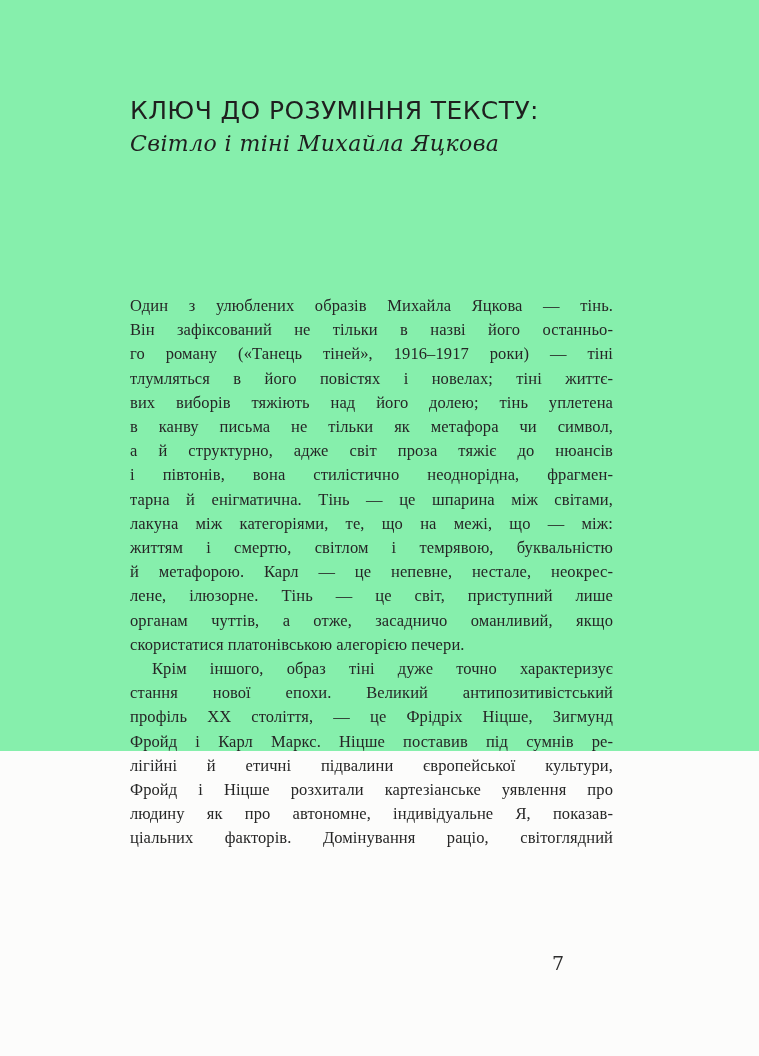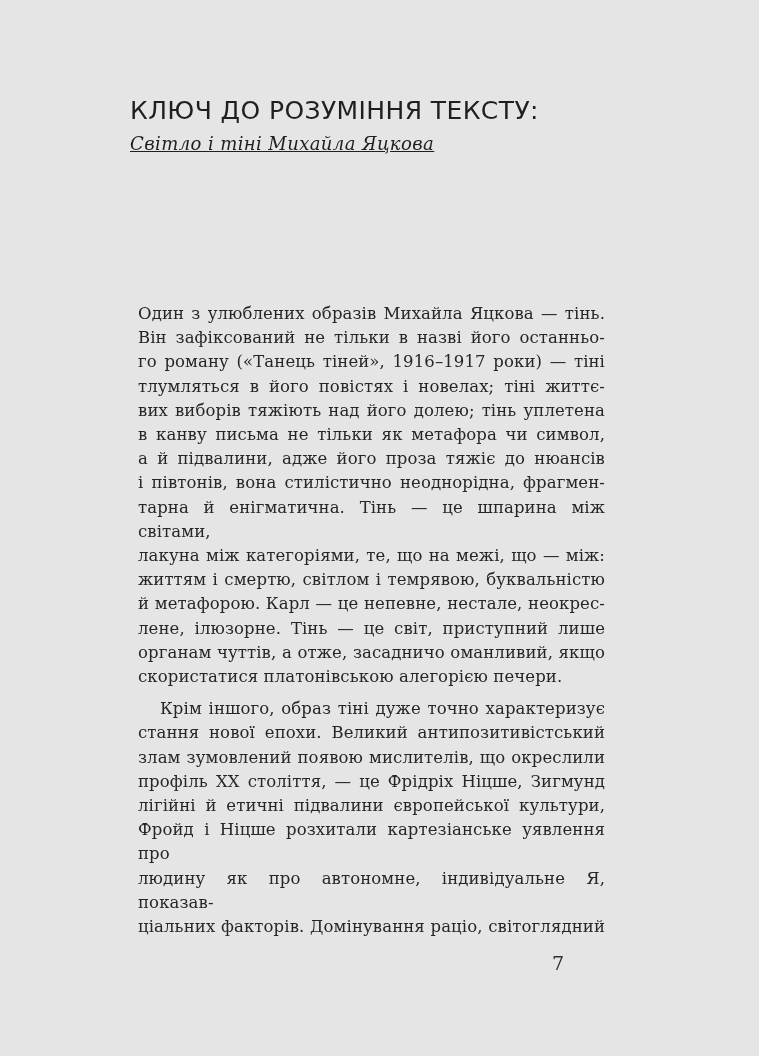--- a/index.html
+++ b/index.html
@@ -8,22 +8,22 @@
   }
   body {
     width: 759px;
     height: 1056px;
     background: #fcfcfb;
     overflow: hidden;
   }
   .page {
     position: relative;
     width: 759px;
-    height: 1056px;
-    background: #e5e5e5;
+    height: 751px;
+    background: #86efac;
     font-family: "DejaVu Serif", serif;
     color: #262626;
   }
   .heading {
     position: absolute;
     left: 130px;
     top: 95px;
     width: 500px;
   }
   .chapter-title {
@@ -31,36 +31,36 @@
     font-weight: 400;
     font-size: 25px;
     line-height: 32px;
     letter-spacing: 0.4px;
     color: #1f1f1f;
     white-space: nowrap;
   }
   .chapter-subtitle {
     font-family: "DejaVu Serif", serif;
     font-style: italic;
-    font-size: 18px;
+    font-size: 22px;
     line-height: 34px;
     letter-spacing: 0.4px;
     color: #1f1f1f;
     white-space: nowrap;
-    text-decoration: underline;
   }
   .body-text {
     position: absolute;
     left: 130px;
     top: 294px;
     width: 483px;
   }
   .para {
-    margin: 8px;
+    margin: 0;
     padding: 0;
+    font-family: Liberation Serif, serif;
   }
   .line {
     font-size: 16.5px;
     line-height: 24.2px;
     letter-spacing: 0.1px;
     text-align: justify;
     text-align-last: justify;
     color: #262626;
   }
   .line.flush {
@@ -92,35 +92,35 @@
   </div>
 
   <div class="body-text">
     <div class="para">
         <div class="line">Один з улюблених образів Михайла Яцкова — тінь.</div>
         <div class="line">Він зафіксований не тільки в назві його останньо-</div>
         <div class="line">го роману («Танець тіней», 1916–1917 роки) — тіні</div>
         <div class="line">тлумляться в його повістях і новелах; тіні життє-</div>
         <div class="line">вих виборів тяжіють над його долею; тінь уплетена</div>
         <div class="line">в канву письма не тільки як метафора чи символ,</div>
-        <div class="line">а й підвалини, адже його проза тяжіє до нюансів</div>
+        <div class="line">а й структурно, адже світ проза тяжіє до нюансів</div>
         <div class="line">і півтонів, вона стилістично неоднорідна, фрагмен-</div>
         <div class="line">тарна й енігматична. Тінь — це шпарина між світами,</div>
         <div class="line">лакуна між категоріями, те, що на межі, що — між:</div>
         <div class="line">життям і смертю, світлом і темрявою, буквальністю</div>
         <div class="line">й метафорою. Карл — це непевне, нестале, неокрес-</div>
         <div class="line">лене, ілюзорне. Тінь — це світ, приступний лише</div>
         <div class="line">органам чуттів, а отже, засадничо оманливий, якщо</div>
         <div class="line flush">скористатися платонівською алегорією печери.</div>
       </div>
     <div class="para indent-first">
         <div class="line">Крім іншого, образ тіні дуже точно характеризує</div>
         <div class="line">стання нової епохи. Великий антипозитивістський</div>
-        <div class="line">злам зумовлений появою мислителів, що окреслили</div>
         <div class="line">профіль ХХ століття, — це Фрідріх Ніцше, Зигмунд</div>
+        <div class="line">Фройд і Карл Маркс. Ніцше поставив під сумнів ре-</div>
         <div class="line">лігійні й етичні підвалини європейської культури,</div>
         <div class="line">Фройд і Ніцше розхитали картезіанське уявлення про</div>
         <div class="line">людину як про автономне, індивідуальне Я, показав-</div>
         <div class="line">ціальних факторів. Домінування раціо, світоглядний</div>
       </div>
   </div>
 
   <div class="page-number">7</div>
 
 </div>

